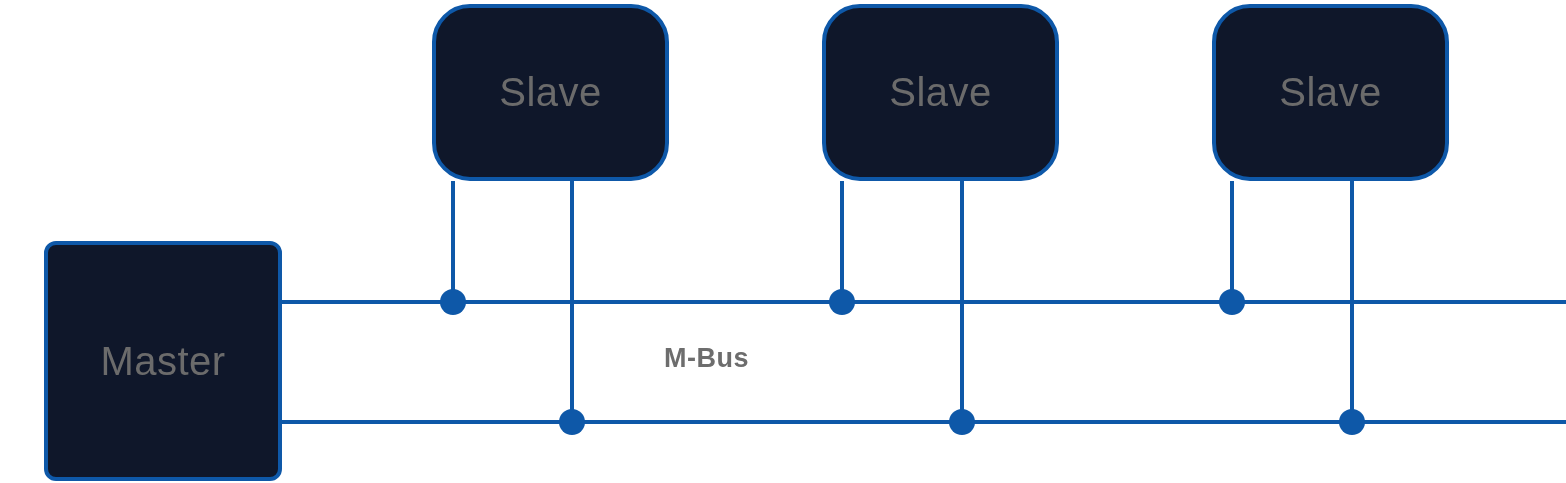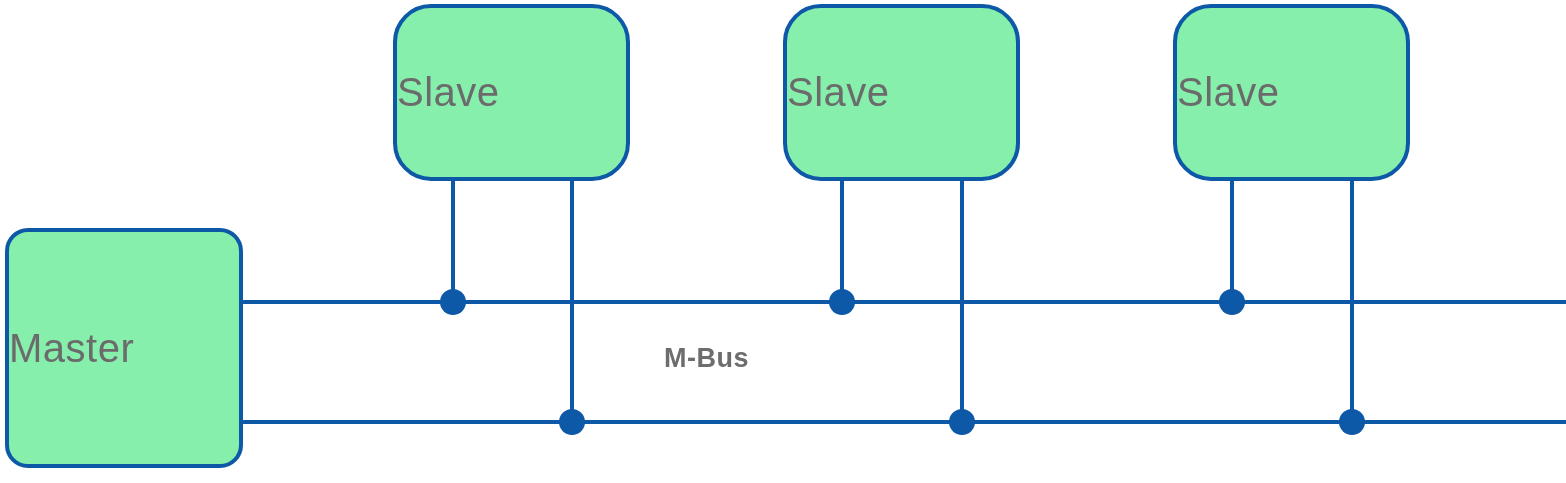--- a/index.html
+++ b/index.html
@@ -26,31 +26,33 @@
     stroke: #0e58a8;
     stroke-width: 4;
   }
   .wires circle {
     fill: #0e58a8;
     stroke: none;
   }
   .node {
     position: absolute;
     box-sizing: border-box;
-    background: #86efac;
+    background: #0f172a;
     border: 4px solid #0e58a8;
     display: flex;
     align-items: center;
+    justify-content: center;
+    margin-left: 39px;
   }
   .master {
     left: 5px;
-    top: 228px;
+    top: 241px;
     width: 238px;
     height: 240px;
-    border-radius: 23px;
+    border-radius: 12px;
   }
   .slave {
     top: 4px;
     width: 237px;
     height: 177px;
     border-radius: 38px;
   }
   .slave1 { left: 393px; }
   .slave2 { left: 783px; }
   .slave3 { left: 1173px; }

